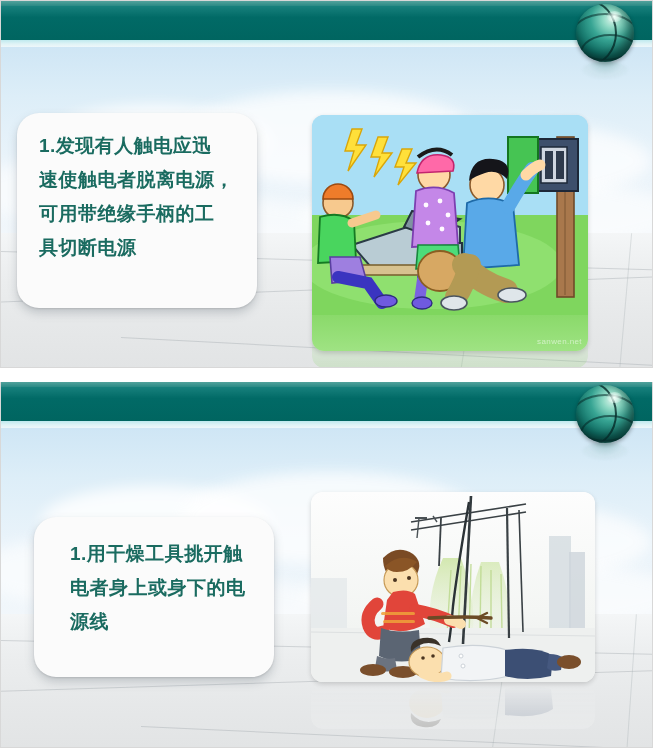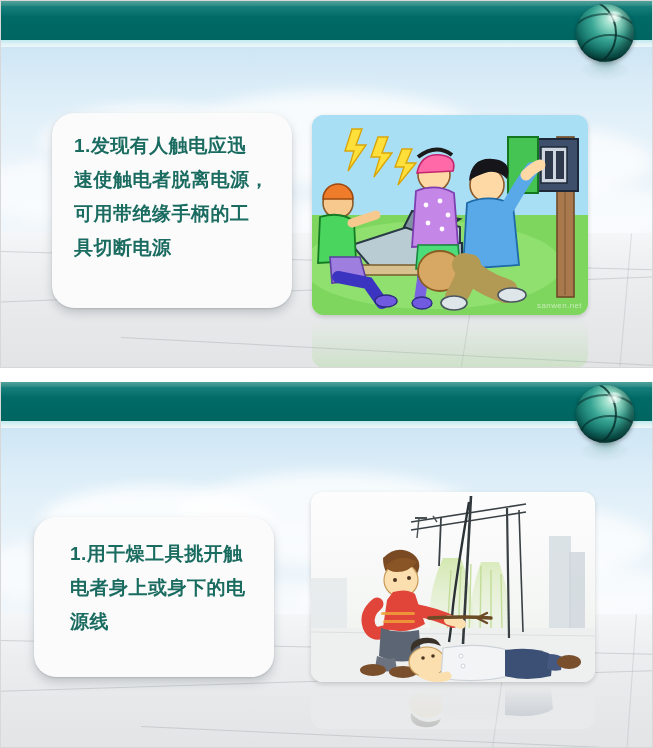--- a/index.html
+++ b/index.html
@@ -115,28 +115,28 @@
     <div class="orb-wrap">
       <div class="orb">
         <div class="band b1"></div>
         <div class="band b2"></div>
         <div class="band b3"></div>
         <div class="spec"></div>
       </div>
       <div class="orb-refl"></div>
     </div>
 
-    <div class="card" style="left:51px;top:112px;width:240px;height:195px;padding:16px 16px 0 22px;">
+    <div class="card" style="left:16px;top:112px;width:240px;height:195px;padding:16px 16px 0 22px;">
       <div class="card-txt">1.发现有人触电应迅
 速使触电者脱离电源，
 可用带绝缘手柄的工
 具切断电源</div>
     </div>
 
-    <div class="pic" style="left:311px;top:114px;width:276px;height:200px;">
+    <div class="pic" style="left:311px;top:114px;width:276px;height:236px;">
       <div class="s1"></div>
       <svg viewBox="0 0 276 200" width="276" height="200" style="position:absolute;left:0;top:0;">
 
         <rect x="0" y="0" width="276" height="106" fill="#a9dff5"></rect>
         <rect x="0" y="100" width="276" height="100" fill="#7fd65e"></rect>
         <ellipse cx="120" cy="150" rx="130" ry="44" fill="#8fe06f"></ellipse>
 
         <rect x="245" y="22" width="17" height="160" fill="#a9784c" stroke="#6e4a28" stroke-width="1.6"></rect>
         <line x1="253" y1="24" x2="253" y2="180" stroke="#7d5632" stroke-width="1"></line>
 

